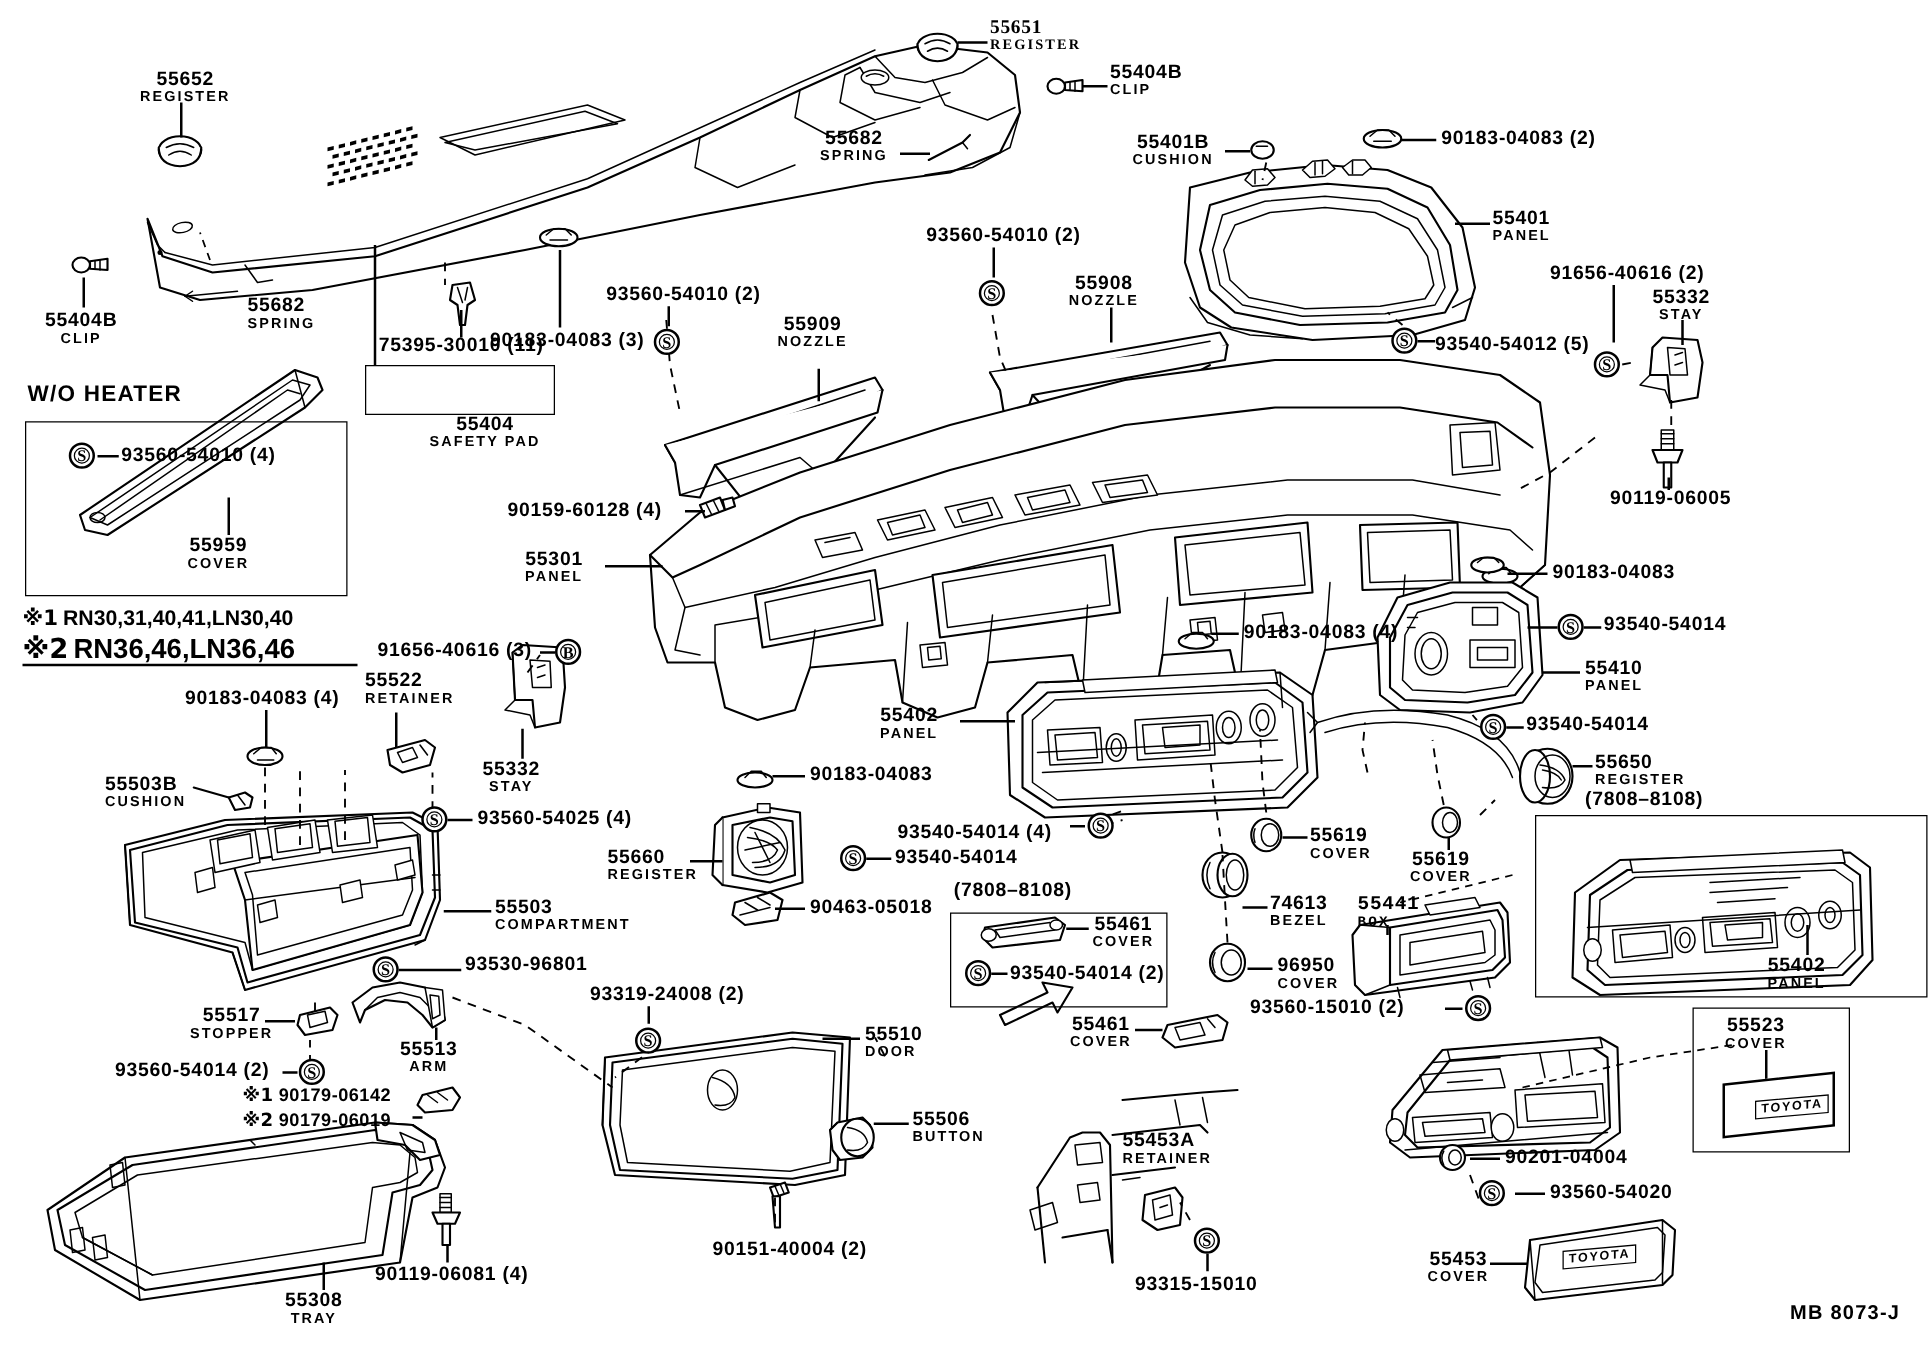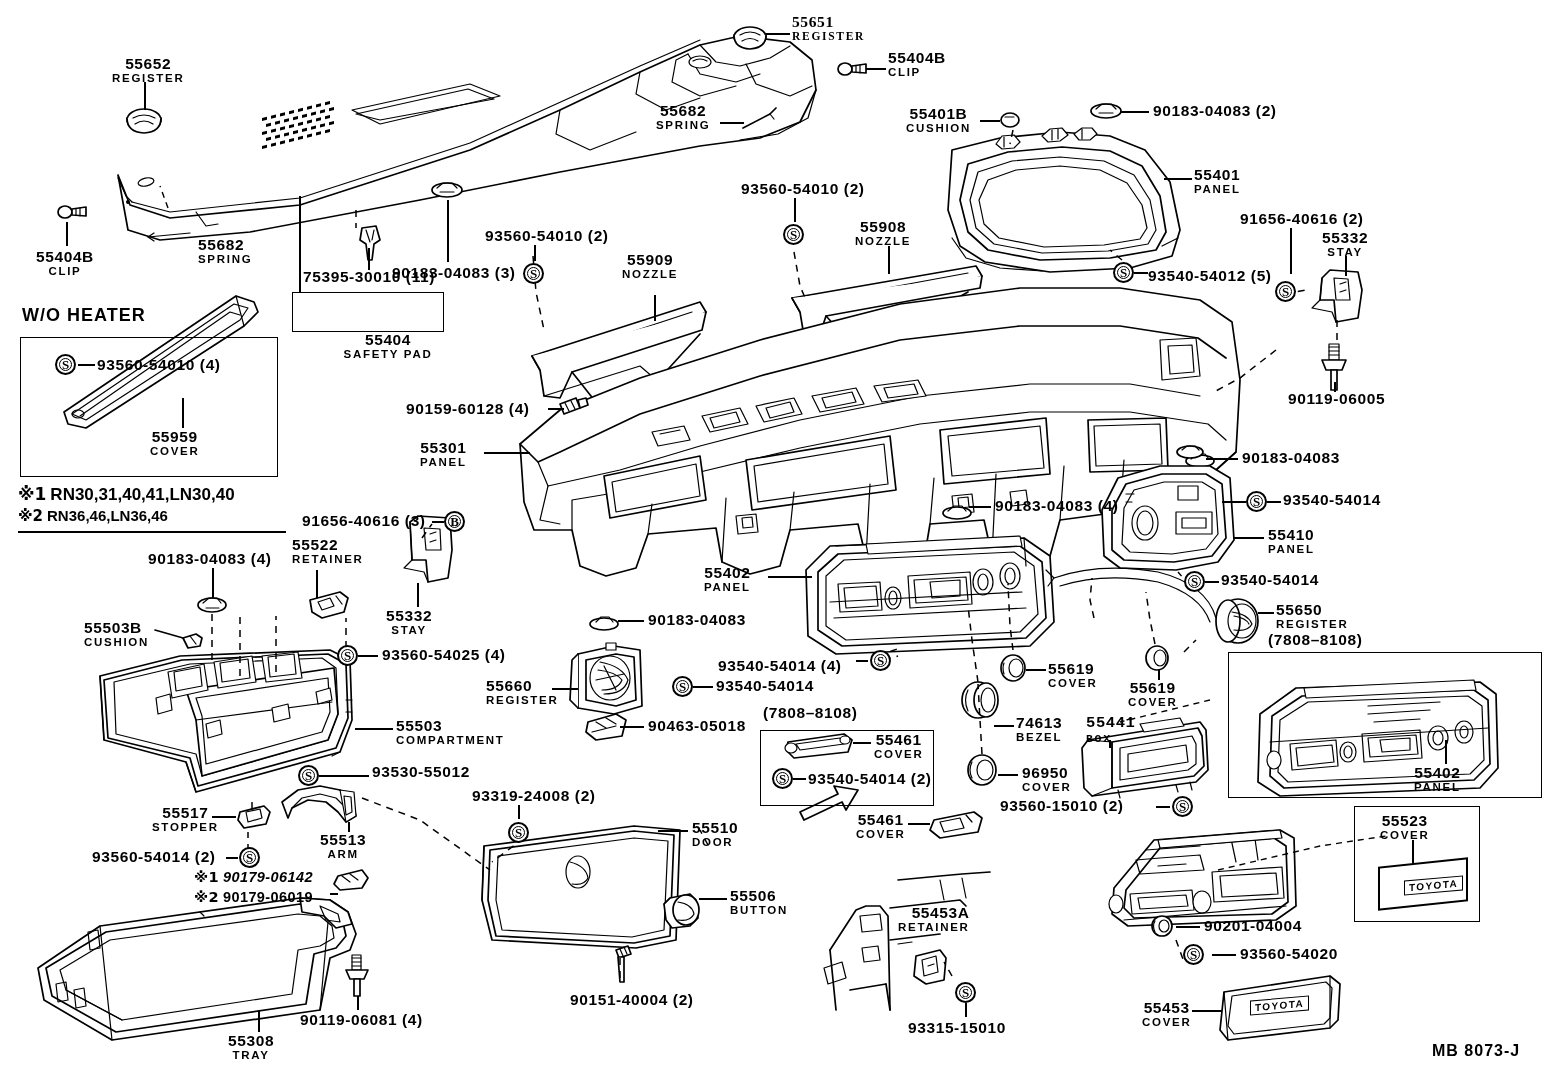--- a/index.html
+++ b/index.html
@@ -779,21 +779,21 @@
   <div class="ln lh" style="left:78px;top:364px;width:17px;"></div>
   <div class="lbl center" style="left:150px;top:429px;">
     <div class="pn">55959</div>
     <div class="nm">COVER</div>
   </div>
   <div class="ln lv" style="left:182px;top:398px;height:30px;"></div>
 
   <div class="lbl" style="left:18px;top:486px;font-size:17px;font-weight:700;letter-spacing:0px;">
     <span class="note-m">※1</span><span style="margin-left:4px;">RN30,31,40,41,LN30,40</span>
   </div>
-  <div class="lbl" style="left:18px;top:508px;font-size:15px;font-weight:700;letter-spacing:0px;">
+  <div class="lbl" style="left:18px;top:508px;font-size:22px;font-weight:700;letter-spacing:0px;">
     <span class="note-m">※2</span><span style="margin-left:4px;">RN36,46,LN36,46</span>
   </div>
   <div class="uline" style="left:18px;top:531px;width:268px;"></div>
 
   <div class="lbl" style="left:406px;top:401px;">
     <div class="pn">90159-60128 (4)</div>
   </div>
   <div class="ln lh" style="left:548px;top:408px;width:16px;"></div>
 
   <div class="lbl center" style="left:420px;top:440px;">
@@ -871,21 +871,21 @@
   <div class="marker" style="left:337px;top:645px;"><span>S</span></div>
   <div class="ln lh" style="left:358px;top:655px;width:20px;"></div>
 
   <div class="lbl" style="left:396px;top:718px;">
     <div class="pn">55503</div>
     <div class="nm">COMPARTMENT</div>
   </div>
   <div class="ln lh" style="left:355px;top:728px;width:38px;"></div>
 
   <div class="lbl" style="left:372px;top:764px;">
-    <div class="pn">93530-55012</div>
+    <div class="pn">93530-96801</div>
   </div>
   <div class="marker" style="left:298px;top:765px;"><span>S</span></div>
   <div class="ln lh" style="left:319px;top:775px;width:50px;"></div>
 
   <div class="lbl center" style="left:152px;top:805px;">
     <div class="pn">55517</div>
     <div class="nm">STOPPER</div>
   </div>
   <div class="ln lh" style="left:212px;top:816px;width:24px;"></div>
 
@@ -895,21 +895,21 @@
   </div>
   <div class="ln lv" style="left:348px;top:822px;height:10px;"></div>
 
   <div class="lbl" style="left:92px;top:849px;">
     <div class="pn">93560-54014 (2)</div>
   </div>
   <div class="marker" style="left:239px;top:847px;"><span>S</span></div>
   <div class="ln lh" style="left:226px;top:857px;width:12px;"></div>
 
   <div class="lbl" style="left:194px;top:870px;font-size:14.5px;font-weight:700;">
-    <span class="note-m">※1</span><span style="margin-left:4px;font-style:italic;">90179-06142</span>
+    <span class="note-m">※1</span><span style="margin-left:4px;">90179-06142</span>
   </div>
   <div class="lbl" style="left:194px;top:890px;font-size:14.5px;font-weight:700;">
     <span class="note-m">※2</span><span style="margin-left:4px;">90179-06019</span>
   </div>
   <div class="ln lh" style="left:330px;top:893px;width:8px;"></div>
 
   <div class="lbl" style="left:648px;top:612px;">
     <div class="pn">90183-04083</div>
   </div>
   <div class="ln lh" style="left:618px;top:620px;width:26px;"></div>
@@ -1060,21 +1060,21 @@
   <div class="marker" style="left:1183px;top:944px;"><span>S</span></div>
   <div class="ln lh" style="left:1212px;top:954px;width:24px;"></div>
 
   <div class="lbl center" style="left:1142px;top:1000px;">
     <div class="pn">55453</div>
     <div class="nm">COVER</div>
   </div>
   <div class="ln lh" style="left:1192px;top:1010px;width:30px;"></div>
   <div class="toyota" style="left:1250px;top:998px;">TOYOTA</div>
 
-  <div class="lbl" style="left:898px;top:905px;text-align:right;">
+  <div class="lbl" style="left:898px;top:905px;">
     <div class="pn">55453A</div>
     <div class="nm">RETAINER</div>
   </div>
 
   <div class="lbl" style="left:908px;top:1020px;">
     <div class="pn">93315-15010</div>
   </div>
   <div class="marker" style="left:955px;top:982px;"><span>S</span></div>
   <div class="ln lv" style="left:965px;top:1003px;height:14px;"></div>
 

